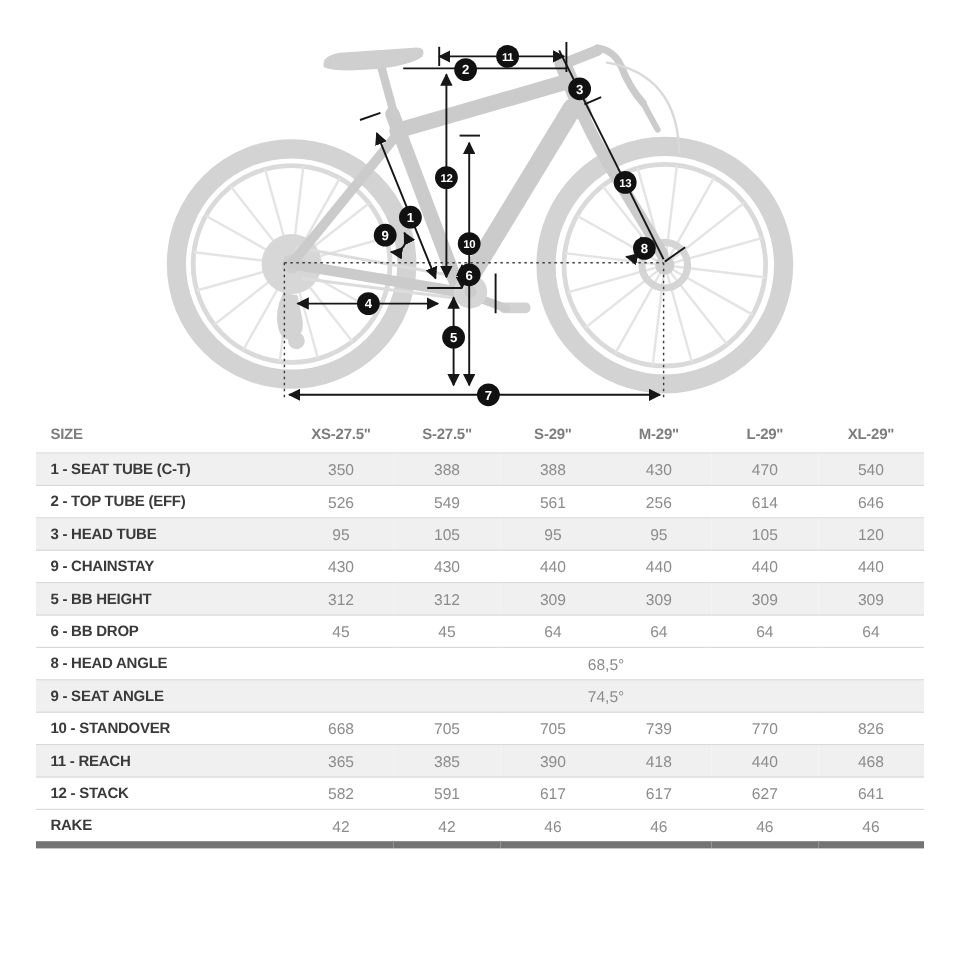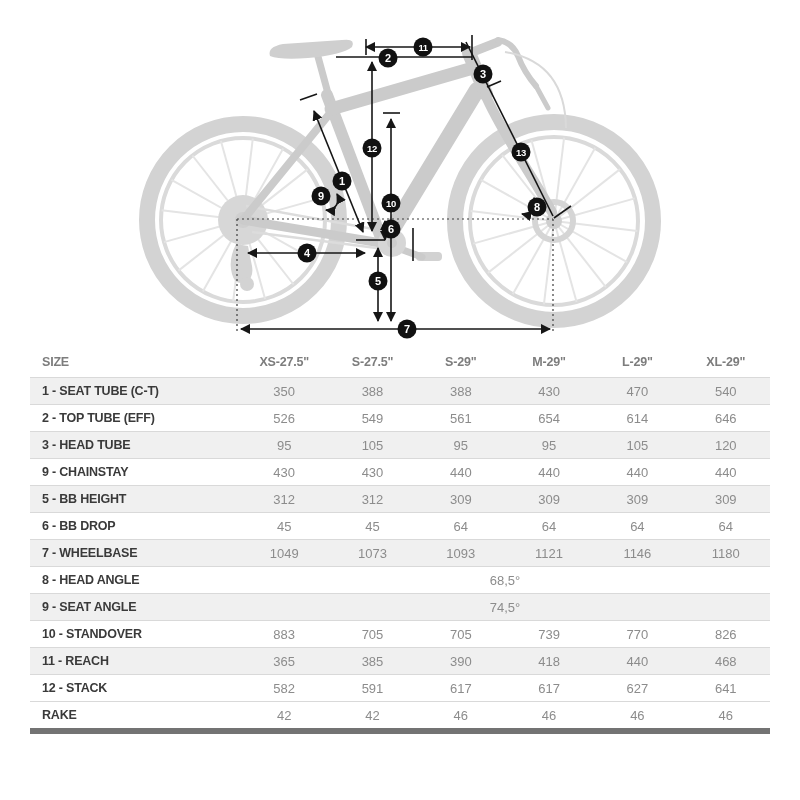--- a/index.html
+++ b/index.html
@@ -254,21 +254,21 @@
         <td>388</td>
         <td>430</td>
         <td>470</td>
         <td>540</td>
       </tr>
       <tr>
         <td class="rowlabel">2 - TOP TUBE (EFF)</td>
         <td>526</td>
         <td>549</td>
         <td>561</td>
-        <td>654</td>
+        <td>256</td>
         <td>614</td>
         <td>646</td>
       </tr>
       <tr class="alt">
         <td class="rowlabel">3 - HEAD TUBE</td>
         <td>95</td>
         <td>105</td>
         <td>95</td>
         <td>95</td>
         <td>105</td>
@@ -294,40 +294,31 @@
       </tr>
       <tr>
         <td class="rowlabel">6 - BB DROP</td>
         <td>45</td>
         <td>45</td>
         <td>64</td>
         <td>64</td>
         <td>64</td>
         <td>64</td>
       </tr>
-      <tr class="alt">
-        <td class="rowlabel">7 - WHEELBASE</td>
-        <td>1049</td>
-        <td>1073</td>
-        <td>1093</td>
-        <td>1121</td>
-        <td>1146</td>
-        <td>1180</td>
-      </tr>
       <tr>
         <td class="rowlabel">8 - HEAD ANGLE</td>
         <td colspan="6">68,5°</td>
       </tr>
       <tr class="alt">
         <td class="rowlabel">9 - SEAT ANGLE</td>
         <td colspan="6">74,5°</td>
       </tr>
       <tr>
         <td class="rowlabel">10 - STANDOVER</td>
-        <td>883</td>
+        <td>668</td>
         <td>705</td>
         <td>705</td>
         <td>739</td>
         <td>770</td>
         <td>826</td>
       </tr>
       <tr class="alt">
         <td class="rowlabel">11 - REACH</td>
         <td>365</td>
         <td>385</td>

